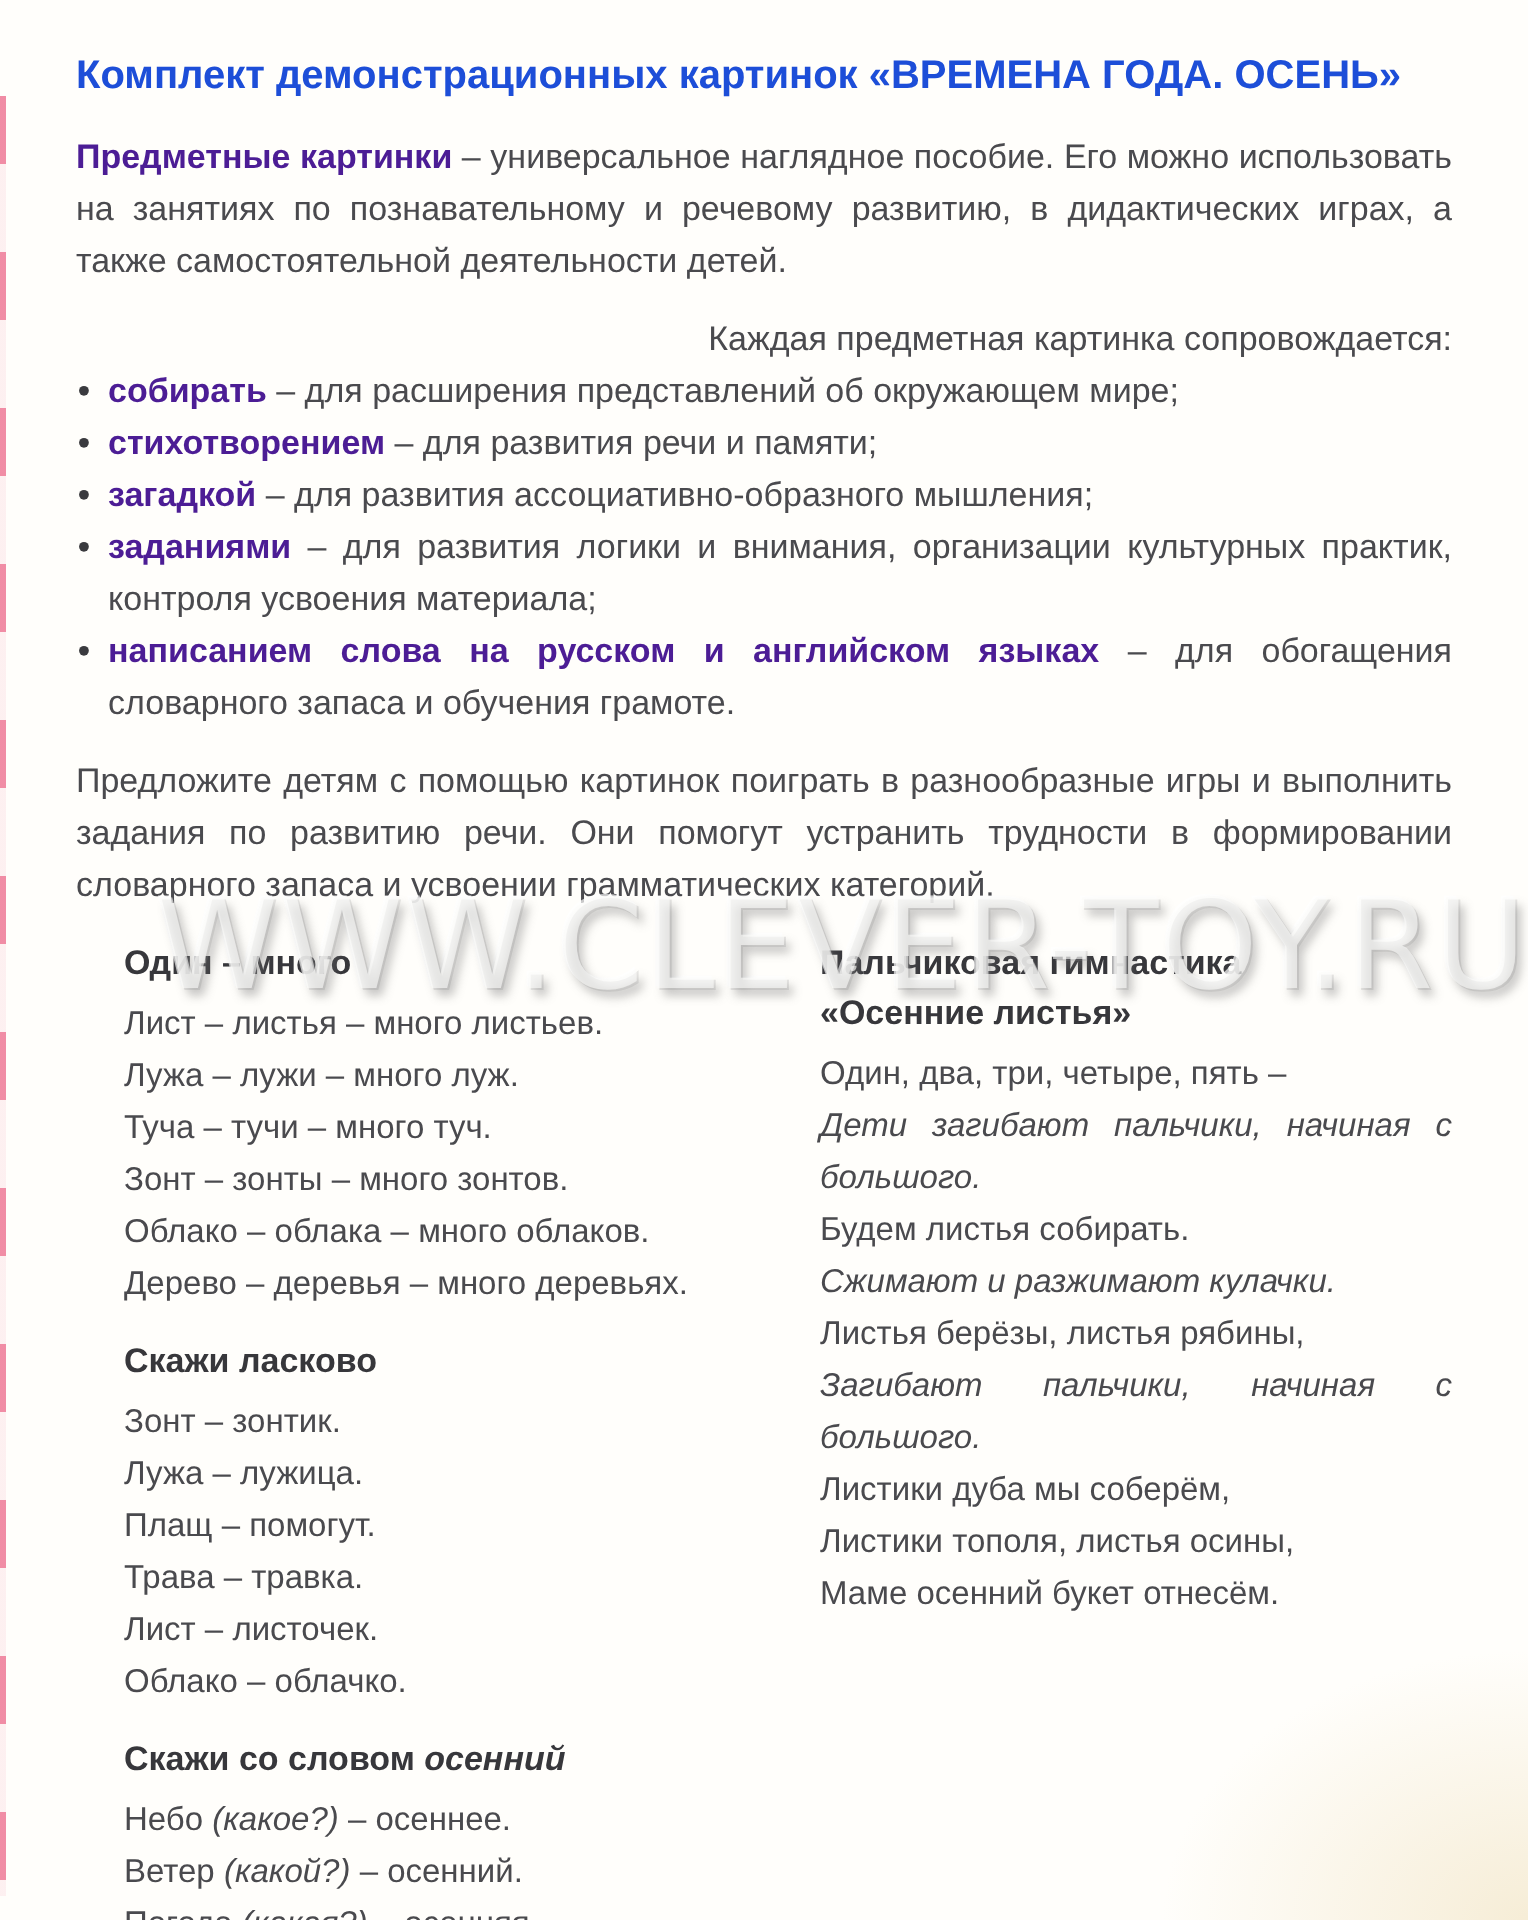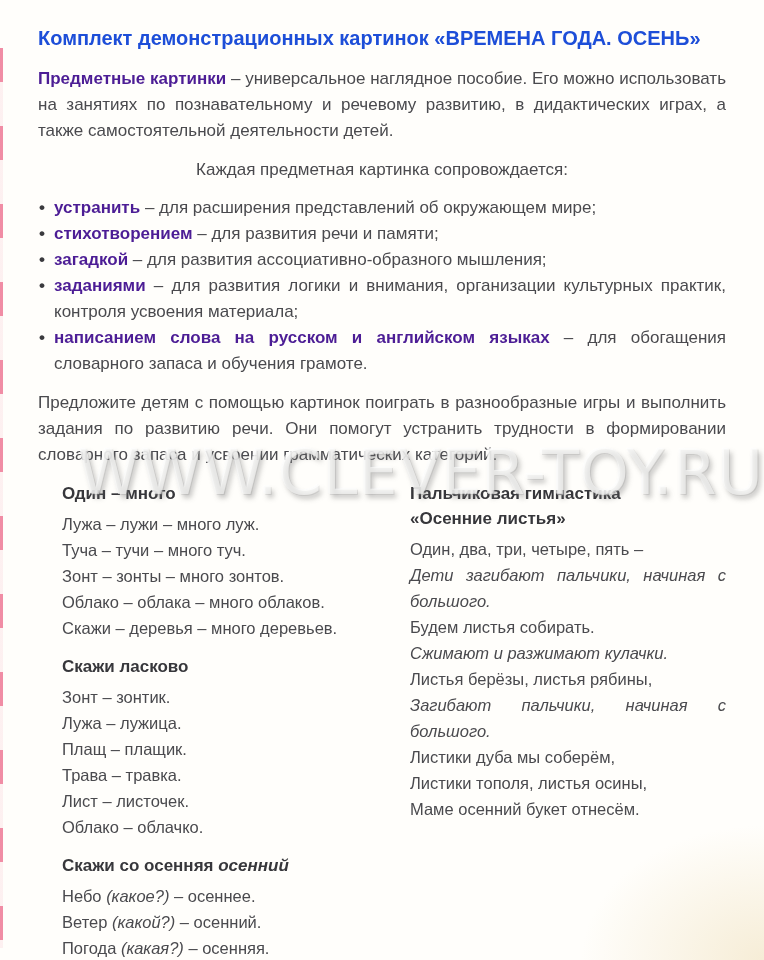--- a/index.html
+++ b/index.html
@@ -7,21 +7,21 @@
     width:764px;height:960px;margin:0 auto;position:relative;overflow:hidden;
     background:#fffefb;color:#4a4a4e;
     font-family:"Liberation Sans","DejaVu Sans",sans-serif;
   }
   .content{position:relative;padding:26px 38px 0 38px;z-index:2;}
   h1[data-name="page-title"]{
     font-size:20px;line-height:25px;margin:0 0 15px 0;font-weight:bold;color:#1d4ed8;
   }
   .para{font-size:17px;line-height:26px;margin:0 0 13px 0;text-align:justify;}
   .para b, .bullets b{color:#4c1d95;}
-  .lead-line{font-size:17px;line-height:26px;margin:12px;text-align:center;}
+  .lead-line{font-size:17px;line-height:26px;margin:0;text-align:right;}
   ul.bullets{margin:0 0 13px 0;padding:0;list-style:none;}
   ul.bullets li{
     font-size:17px;line-height:26px;text-align:justify;
     position:relative;padding-left:16px;
   }
   ul.bullets li::before{
     content:"\2022";position:absolute;left:1px;top:0;color:#3a3a3e;font-weight:bold;
   }
   .cols{display:flex;margin-top:5px;}
   .col-left{width:322px;padding-left:24px;flex:none;}
@@ -66,54 +66,55 @@
 
   <div class="content" data-name="page-content">
 
     <h1 data-name="page-title">Комплект демонстрационных картинок «ВРЕМЕНА ГОДА. ОСЕНЬ»</h1>
 
     <p class="para" data-name="intro-paragraph"><b data-name="intro-lead-term">Предметные картинки</b><span data-name="intro-text"> – универсальное наглядное пособие. Его можно использовать на занятиях по познавательному и речевому развитию, в дидактических играх, а также самостоятельной деятельности детей.</span></p>
 
     <p class="lead-line" data-name="accompany-lead">Каждая предметная картинка сопровождается:</p>
 
     <ul class="bullets" data-name="accompany-list">
-      <li data-name="list-item"><b data-name="bullet-term">устранить</b><span data-name="bullet-text"> – для расширения представлений об окружающем мире;</span></li>
+      <li data-name="list-item"><b data-name="bullet-term">собирать</b><span data-name="bullet-text"> – для расширения представлений об окружающем мире;</span></li>
       <li data-name="list-item"><b data-name="bullet-term">стихотворением</b><span data-name="bullet-text"> – для развития речи и памяти;</span></li>
       <li data-name="list-item"><b data-name="bullet-term">загадкой</b><span data-name="bullet-text"> – для развития ассоциативно-образного мышления;</span></li>
       <li data-name="list-item"><b data-name="bullet-term">заданиями</b><span data-name="bullet-text"> – для развития логики и внимания, организации культурных практик, контроля усвоения материала;</span></li>
       <li data-name="list-item"><b data-name="bullet-term">написанием слова на русском и английском языках</b><span data-name="bullet-text"> – для обогащения словарного запаса и обучения грамоте.</span></li>
     </ul>
 
     <p class="para" data-name="suggest-paragraph">Предложите детям с помощью картинок поиграть в разнообразные игры и выполнить задания по развитию речи. Они помогут устранить трудности в формировании словарного запаса и усвоении грамматических категорий.</p>
 
     <div class="cols" data-name="two-column-area">
 
       <div class="col-left" data-name="left-column">
 
         <div class="section" data-name="section-one-many">
           <h3 data-name="section-heading">Один – много</h3>
+          <p class="line" data-name="text-line">Лист – листья – много листьев.</p>
           <p class="line" data-name="text-line">Лужа – лужи – много луж.</p>
           <p class="line" data-name="text-line">Туча – тучи – много туч.</p>
           <p class="line" data-name="text-line">Зонт – зонты – много зонтов.</p>
           <p class="line" data-name="text-line">Облако – облака – много облаков.</p>
-          <p class="line" data-name="text-line">Скажи – деревья – много деревьев.</p>
+          <p class="line" data-name="text-line">Дерево – деревья – много деревьях.</p>
         </div>
 
         <div class="section" data-name="section-say-tenderly">
           <h3 data-name="section-heading">Скажи ласково</h3>
           <p class="line" data-name="text-line">Зонт – зонтик.</p>
           <p class="line" data-name="text-line">Лужа – лужица.</p>
-          <p class="line" data-name="text-line">Плащ – плащик.</p>
+          <p class="line" data-name="text-line">Плащ – помогут.</p>
           <p class="line" data-name="text-line">Трава – травка.</p>
           <p class="line" data-name="text-line">Лист – листочек.</p>
           <p class="line" data-name="text-line">Облако – облачко.</p>
         </div>
 
         <div class="section" data-name="section-autumn-word">
-          <h3 data-name="section-heading"><span data-name="heading-text">Скажи со осенняя </span><span class="it" data-name="heading-italic-word">осенний</span></h3>
+          <h3 data-name="section-heading"><span data-name="heading-text">Скажи со словом </span><span class="it" data-name="heading-italic-word">осенний</span></h3>
           <p class="line" data-name="text-line"><span data-name="text-run">Небо </span><span class="it" data-name="question-word">(какое?)</span><span data-name="text-run"> – осеннее.</span></p>
           <p class="line" data-name="text-line"><span data-name="text-run">Ветер </span><span class="it" data-name="question-word">(какой?)</span><span data-name="text-run"> – осенний.</span></p>
           <p class="line" data-name="text-line"><span data-name="text-run">Погода </span><span class="it" data-name="question-word">(какая?)</span><span data-name="text-run"> – осенняя.</span></p>
 
         </div>
 
       </div>
 
       <div class="col-right" data-name="right-column">
 

